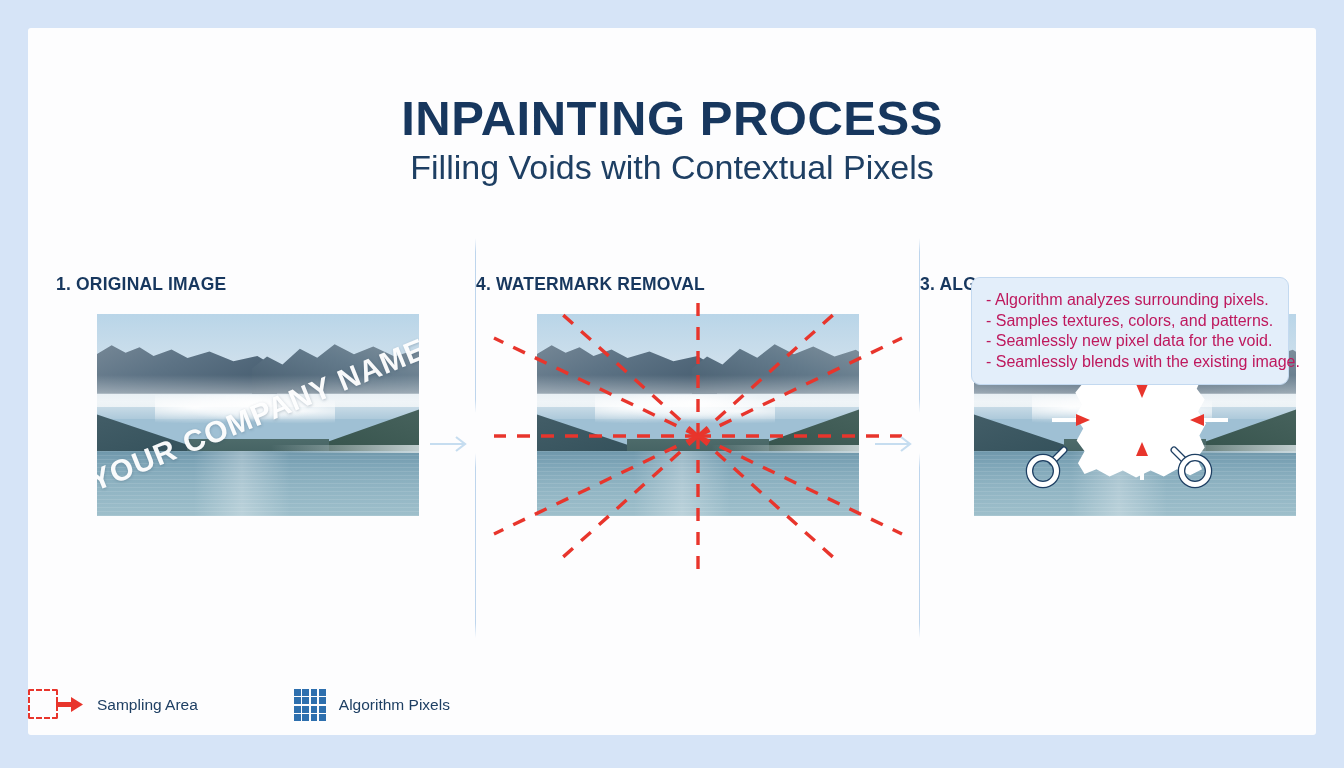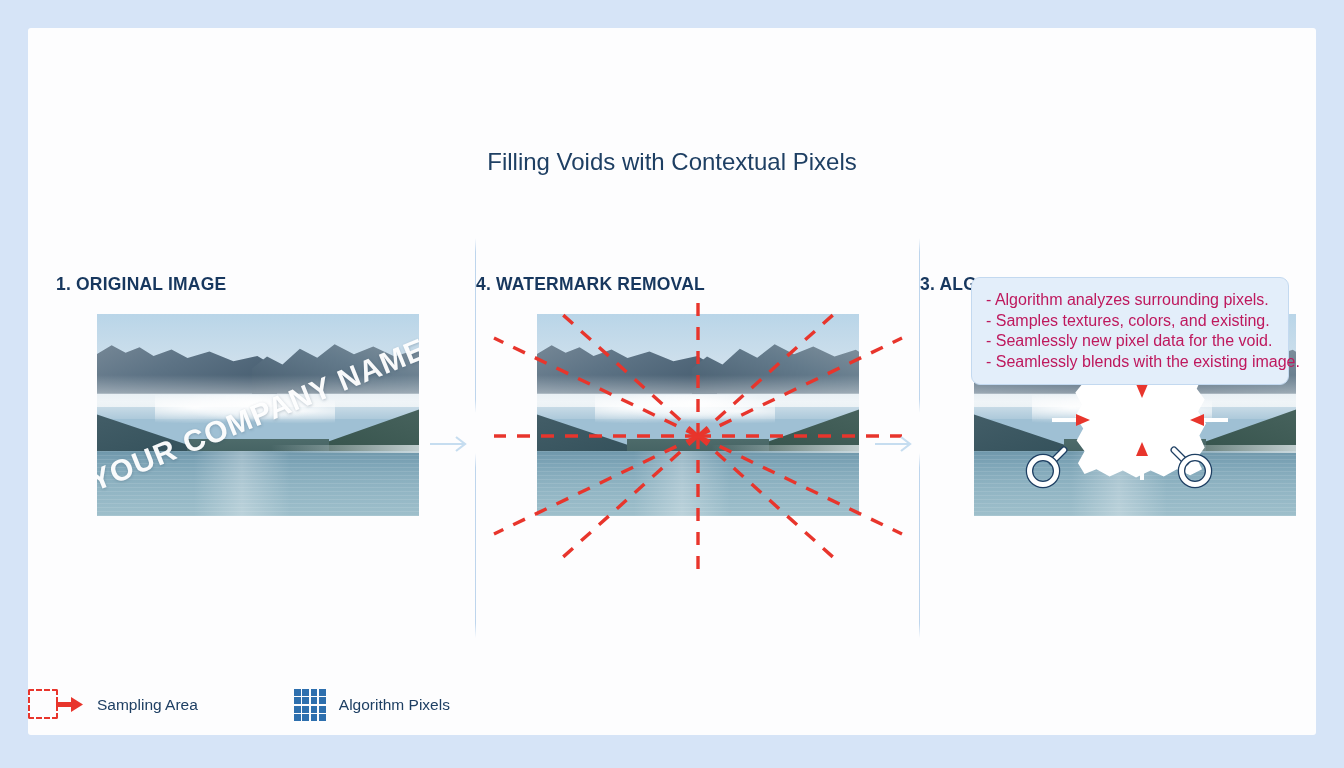--- a/index.html
+++ b/index.html
@@ -21,21 +21,21 @@
   
   .title{
     position:absolute;left:0;top:62px;width:100%;
     text-align:center;
     font-size:49px;font-weight:bold;letter-spacing:.5px;
     color:#17375e;
   }
   .subtitle{
     position:absolute;left:0;top:120px;width:100%;
     text-align:center;
-    font-size:24px;font-weight:400;
+    font-size:34px;font-weight:400;
     color:#1e3f63;
   }
 
   
   .divider{
     position:absolute;width:1px;
     background:linear-gradient(to bottom,
       rgba(200,220,240,0) 0%,
       rgba(186,211,236,.95) 8%,
       rgba(186,211,236,.95) 92%,
@@ -201,20 +201,21 @@
     gap:1.5px;
   }
   .pixgrid i{background:#2d6fae;display:block;}
 </style>
 </head>
 <body>
 
 <div class="stage">
   <div class="card">
 
+    <div class="title">INPAINTING PROCESS</div>
     <div class="subtitle">Filling Voids with Contextual Pixels</div>
 
     <div class="divider div-a"></div>
     <div class="divider div-a2"></div>
     <div class="divider div-b"></div>
     <div class="divider div-b2"></div>
 
     <div class="col col-1">
       <div class="step-head">1. ORIGINAL IMAGE</div>
       <div class="photo ph1">
@@ -343,21 +344,21 @@
         <svg class="mag m-br" viewBox="0 0 44 44">
           <line x1="16" y1="16" x2="4" y2="4" stroke="#1e3f63" stroke-width="7" stroke-linecap="round"></line>
           <line x1="16" y1="16" x2="4" y2="4" stroke="#ffffff" stroke-width="4.5" stroke-linecap="round"></line>
           <circle cx="25" cy="25" r="13.5" fill="none" stroke="#1e3f63" stroke-width="7.5"></circle>
           <circle cx="25" cy="25" r="13.5" fill="none" stroke="#ffffff" stroke-width="5"></circle>
         </svg>
       </div>
 
       <div class="notes">
         <div class="note-line">- Algorithm analyzes surrounding pixels.</div>
-        <div class="note-line">- Samples textures, colors, and existing.</div>
+        <div class="note-line">- Samples textures, colors, and patterns.</div>
         <div class="note-line">- Seamlessly new pixel data for the void.</div>
         <div class="note-line">- Seamlessly blends with the existing image.</div>
       </div>
     </div>
 
     <div class="legend">
 
       <div class="leg-item">
         <div class="leg-swatch-sampling">
           <div class="dash-sq"></div>

